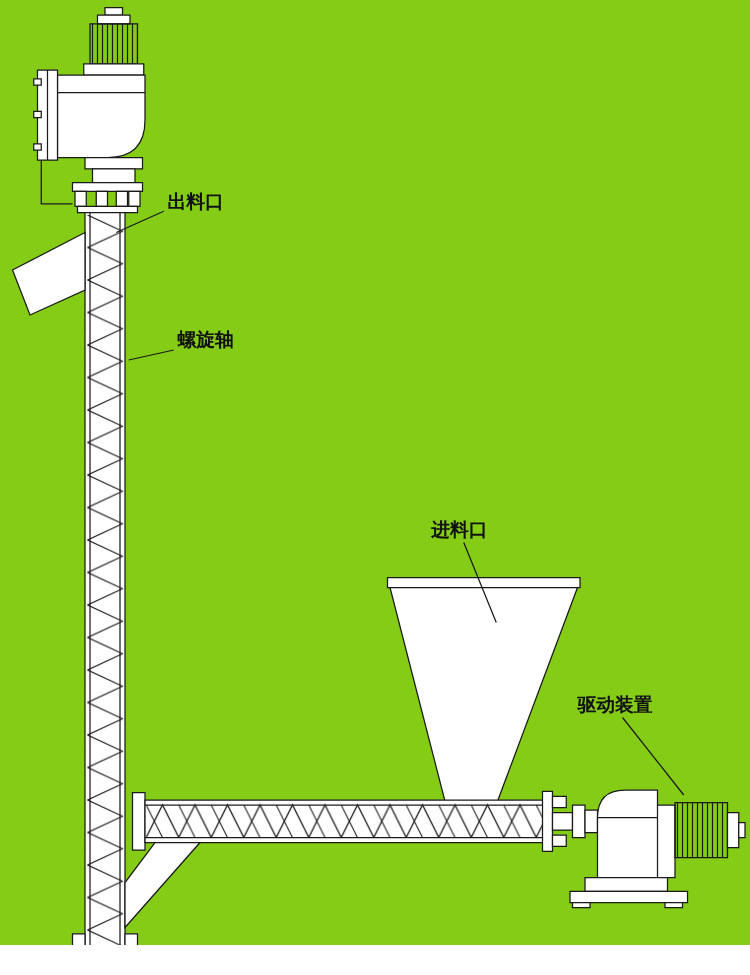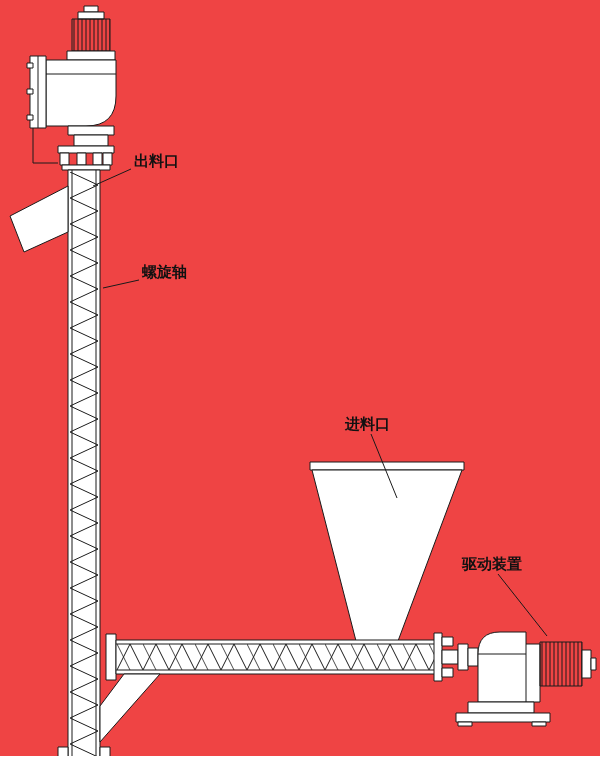--- a/index.html
+++ b/index.html
@@ -1,16 +1,16 @@
 <!DOCTYPE html>
 <html><head>
 <meta charset="utf-8">
 <style>
   html,body{margin:0;padding:0;background:#ffffff;}
-  .canvas{position:relative;width:600px;height:756px;background:#ef4444;overflow:hidden;
+  .canvas{position:relative;width:600px;height:756px;background:#84cc16;overflow:hidden;
           font-family:"Liberation Sans", sans-serif;}
   svg{position:absolute;left:0;top:0;}
   svg *{vector-effect:non-scaling-stroke;}
   .ln{stroke:#1a1a1a;stroke-width:1;fill:none;}
   .shape{stroke:#1a1a1a;stroke-width:1;fill:#ffffff;}
   .lbl{font-family:"Liberation Sans", sans-serif;font-size:15px;font-weight:bold;fill:#111111;}
 </style>
 </head>
 <body>
 

